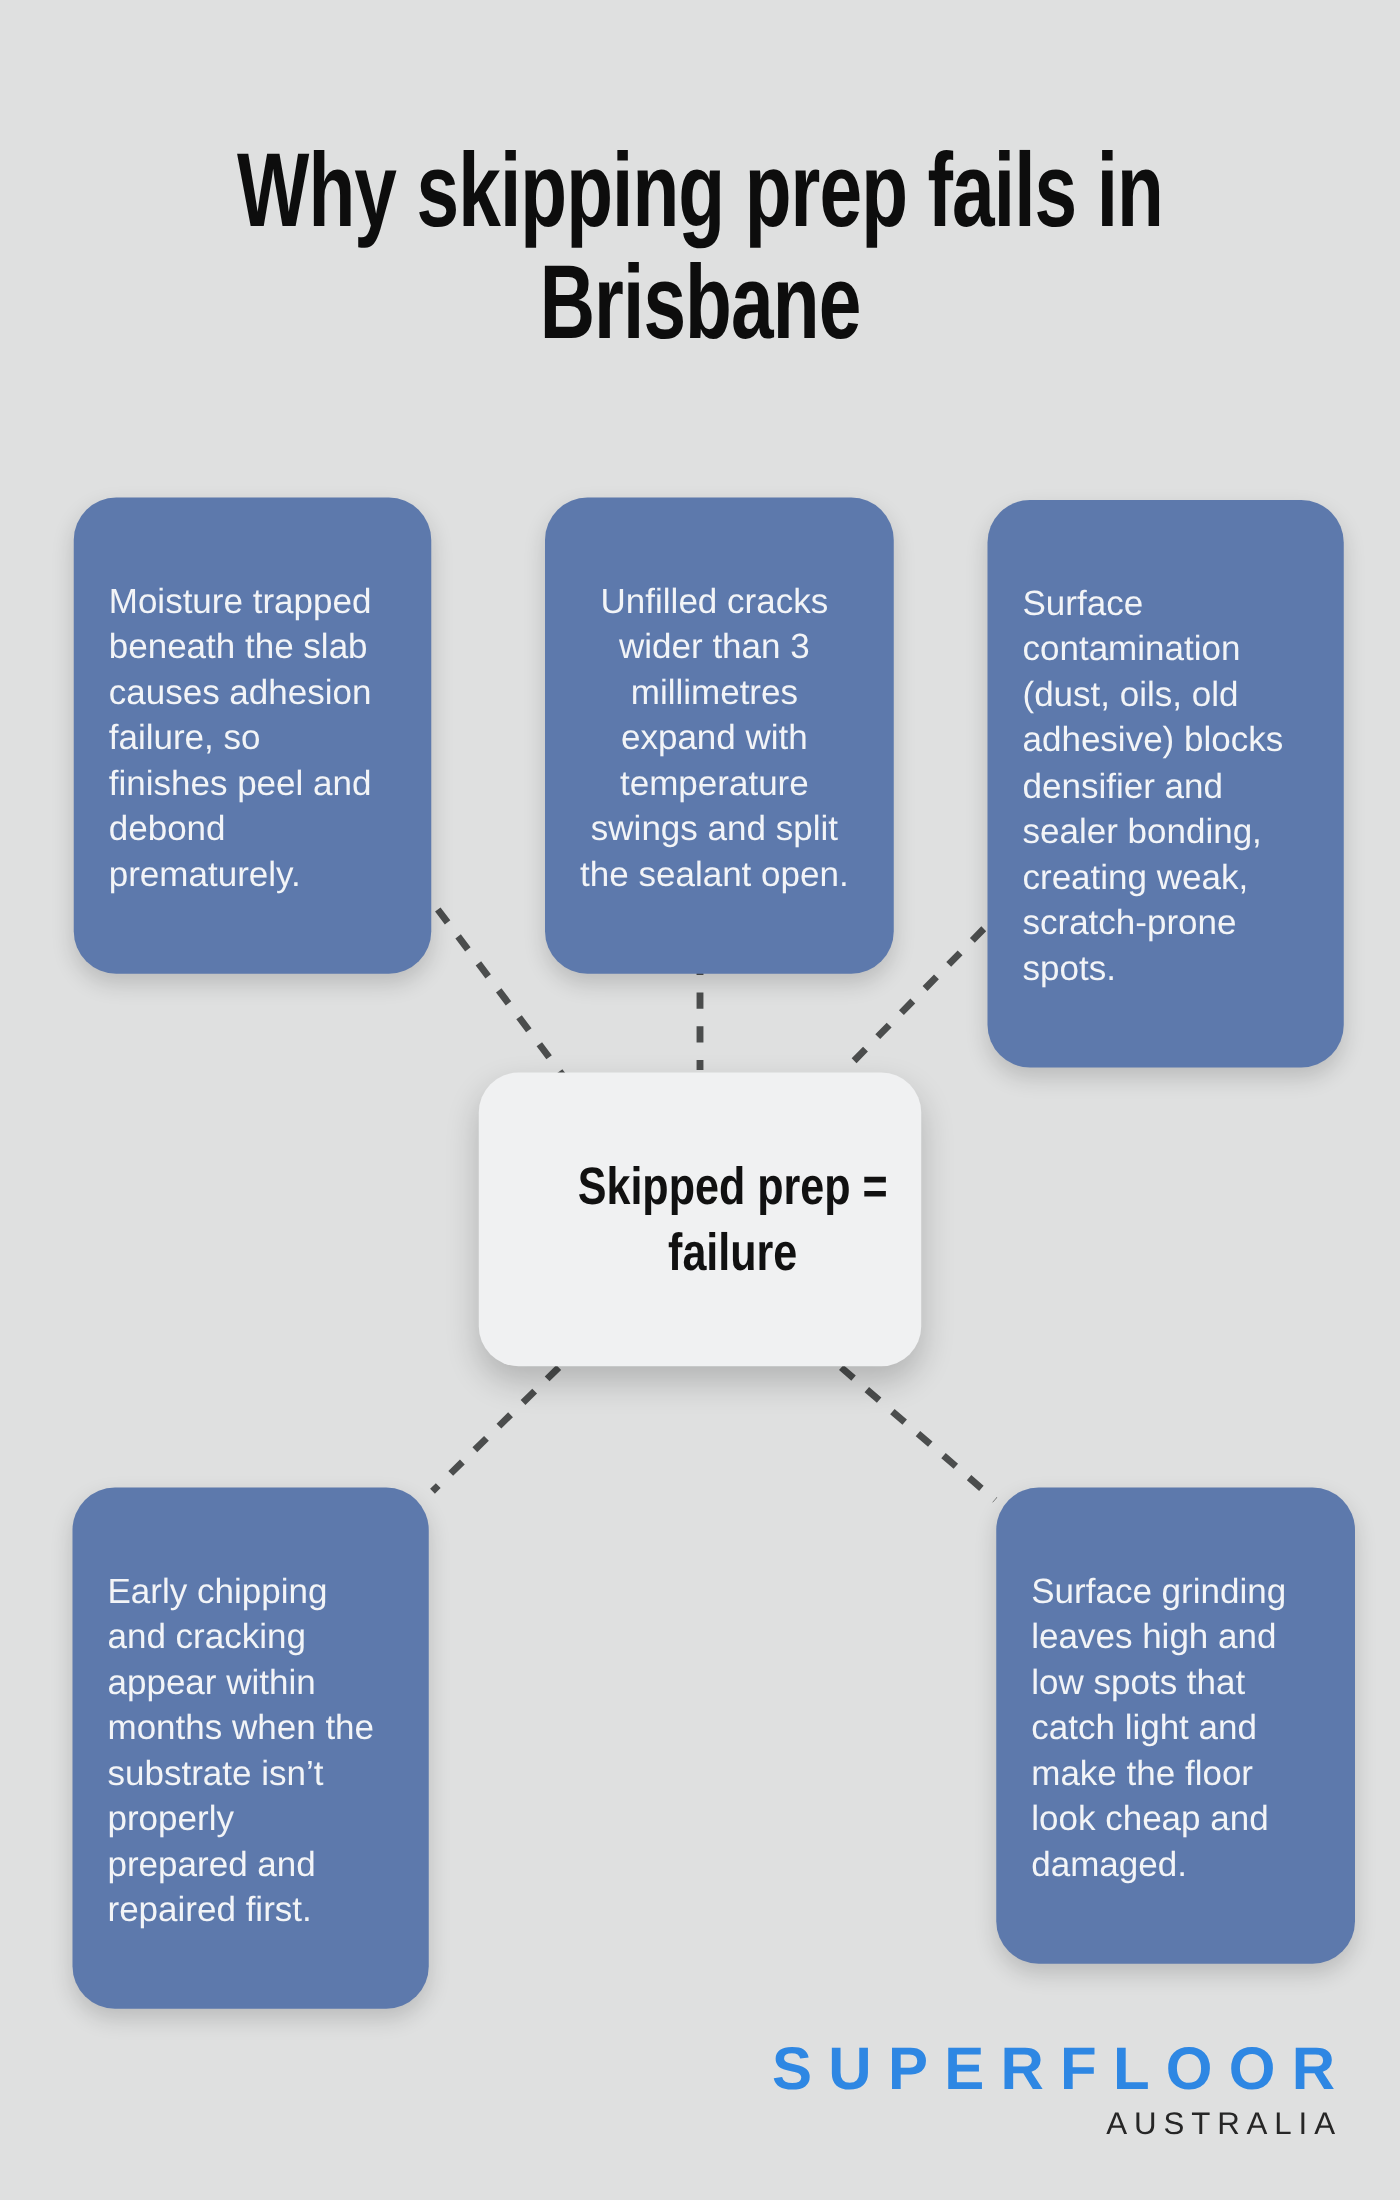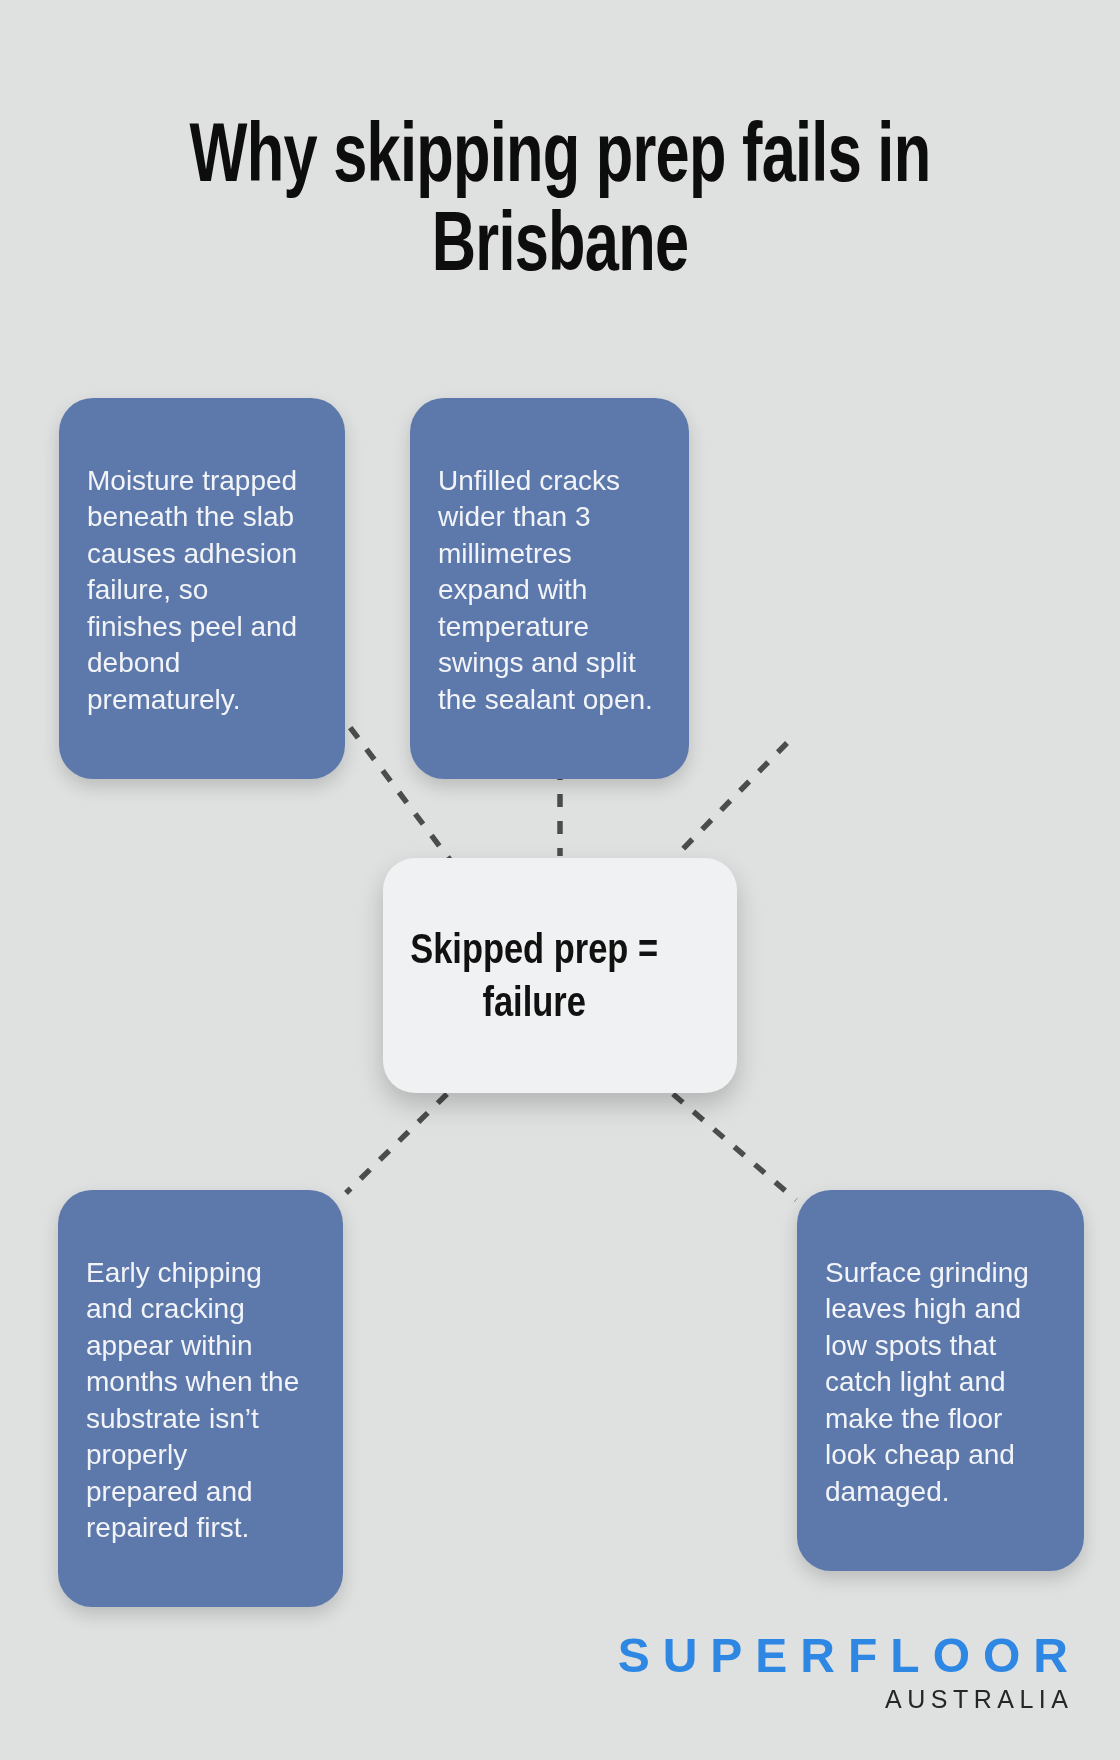--- a/index.html
+++ b/index.html
@@ -23,30 +23,30 @@
   .connectors{position:absolute;left:0;top:0;width:1120px;height:1760px;pointer-events:none;}
   .connectors line{stroke:var(--connector);stroke-width:5.5;stroke-dasharray:13 14;}
 
   .cause{
     position:absolute;background:var(--box-fill);color:var(--box-text);
     border-radius:34px;padding:28px 36px 24px 28px;
     font-size:28px;line-height:36.5px;white-space:pre-line;
     box-shadow:0 8px 18px rgba(0,0,0,0.16);
   }
   .box-moisture{left:59px;top:398px;width:286px;}
-  .box-cracks  {left:410px;top:398px;width:279px;}
+  .box-cracks  {left:436px;top:398px;width:279px;text-align:center;}
   .box-surface {left:790px;top:400px;width:285px;}
   .box-chipping{left:58px;top:1190px;width:285px;}
   .box-grinding{left:797px;top:1190px;width:287px;}
 
   .center-node{
     position:absolute;left:383px;top:858px;width:354px;height:235px;
     background:var(--center-fill);border-radius:32px;
     box-shadow:0 12px 26px rgba(0,0,0,0.20);
-    display:flex;align-items:center;justify-content:flex-start;
+    display:flex;align-items:center;justify-content:flex-end;
   }
   .center-label{
     font-size:42px;font-weight:700;line-height:1.26;color:var(--center-text);
     text-align:center;white-space:pre-line;
     transform:scaleX(0.82);transform-origin:50% 50%;
   }
 
   .logo{position:absolute;right:52px;top:1632px;text-align:right;}
   .logo-brand{
     font-size:48px;font-weight:700;color:var(--logo-brand);
@@ -86,20 +86,31 @@
   <div class="cause box-cracks">
     <p>Unfilled cracks
 wider than 3
 millimetres
 expand with
 temperature
 swings and split
 the sealant open.</p>
   </div>
 
+  <div class="cause box-surface">
+    <p>Surface
+contamination
+(dust, oils, old
+adhesive) blocks
+densifier and
+sealer bonding,
+creating weak,
+scratch-prone
+spots.</p>
+  </div>
 
   <div class="cause box-chipping">
     <p>Early chipping
 and cracking
 appear within
 months when the
 substrate isn’t
 properly
 prepared and
 repaired first.</p>

